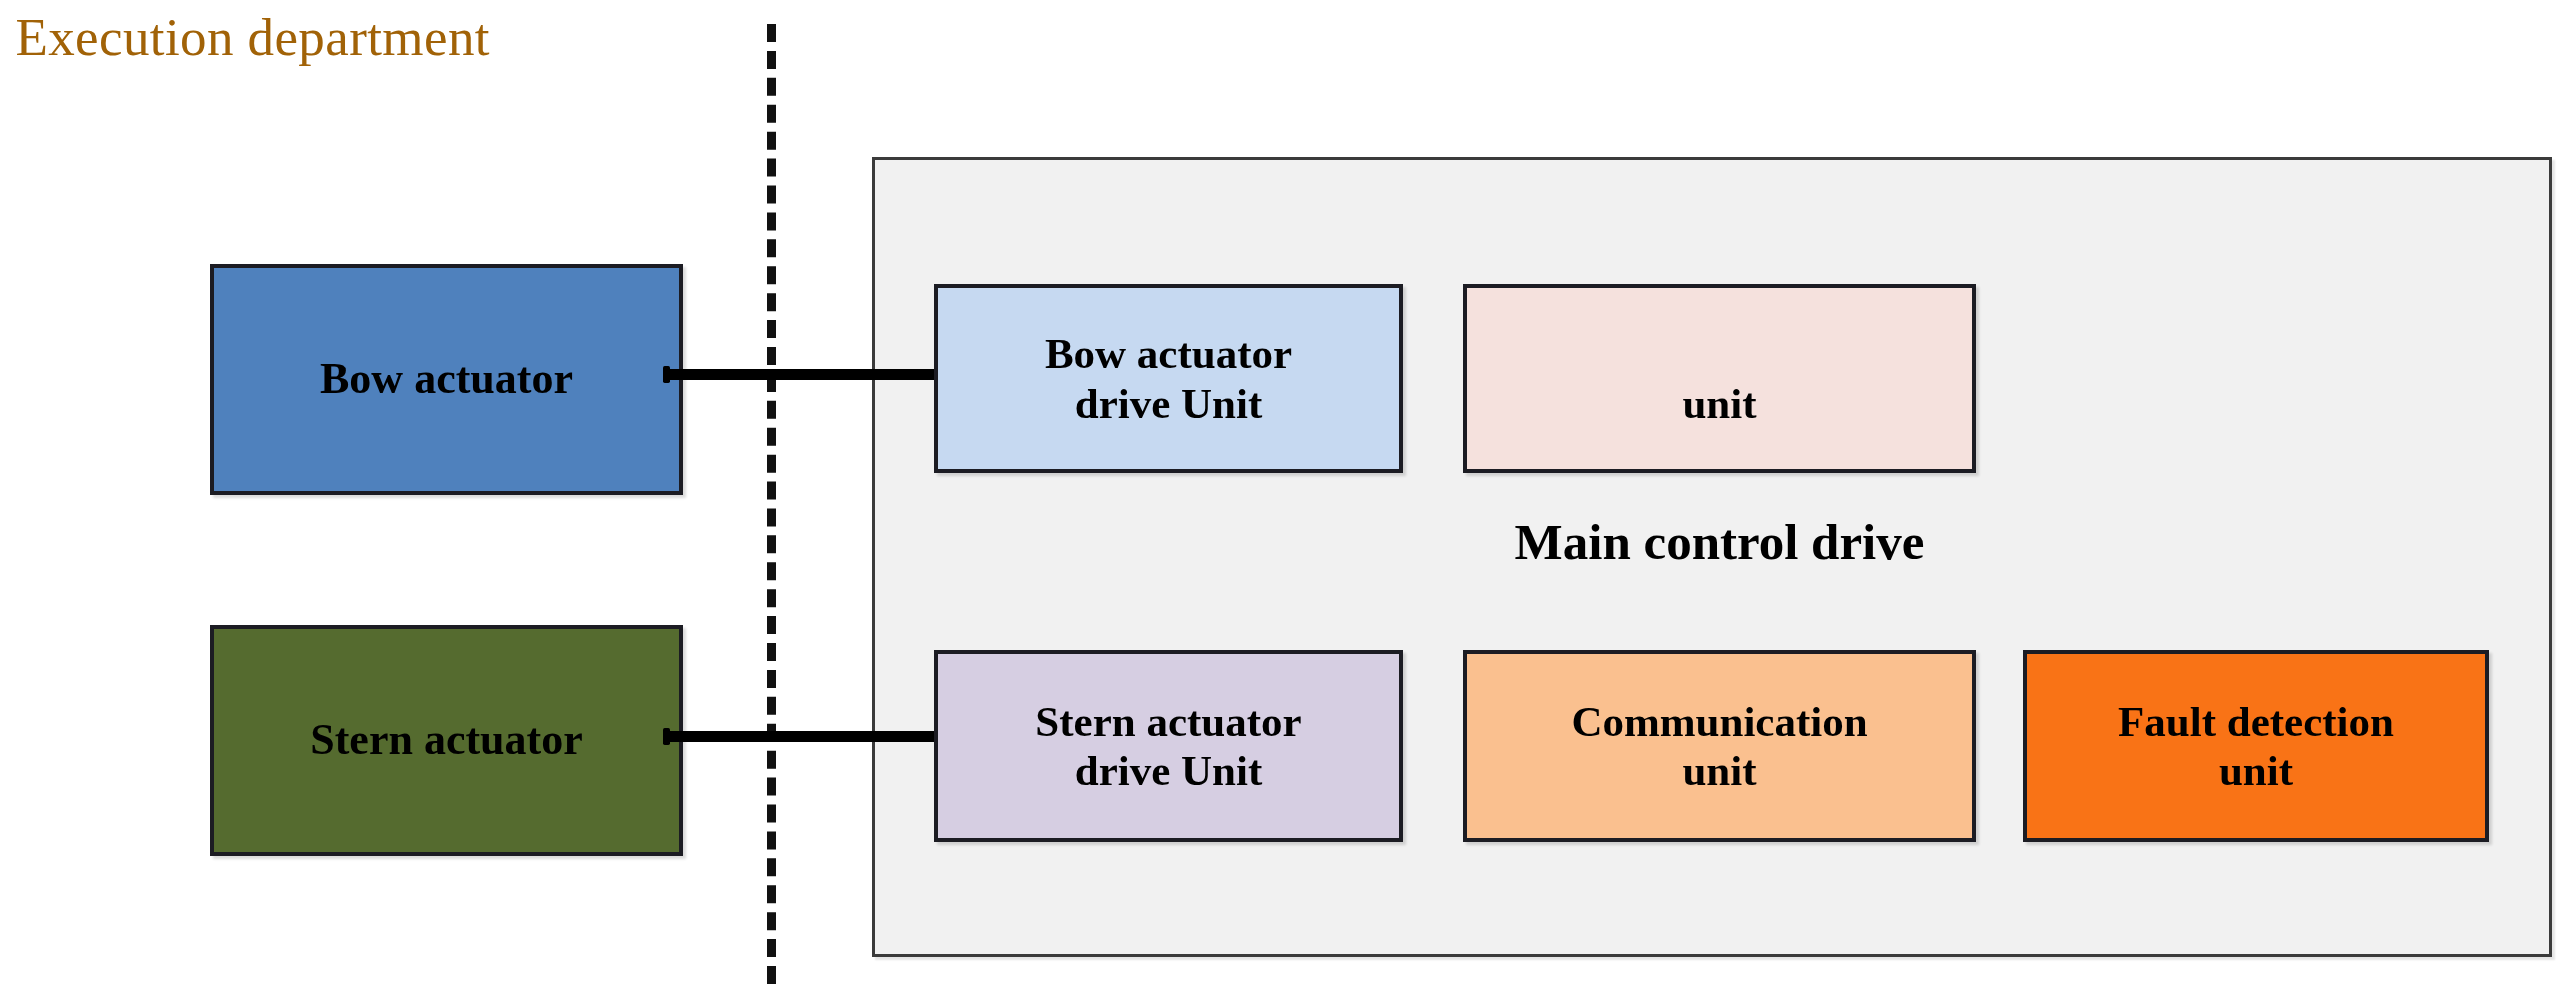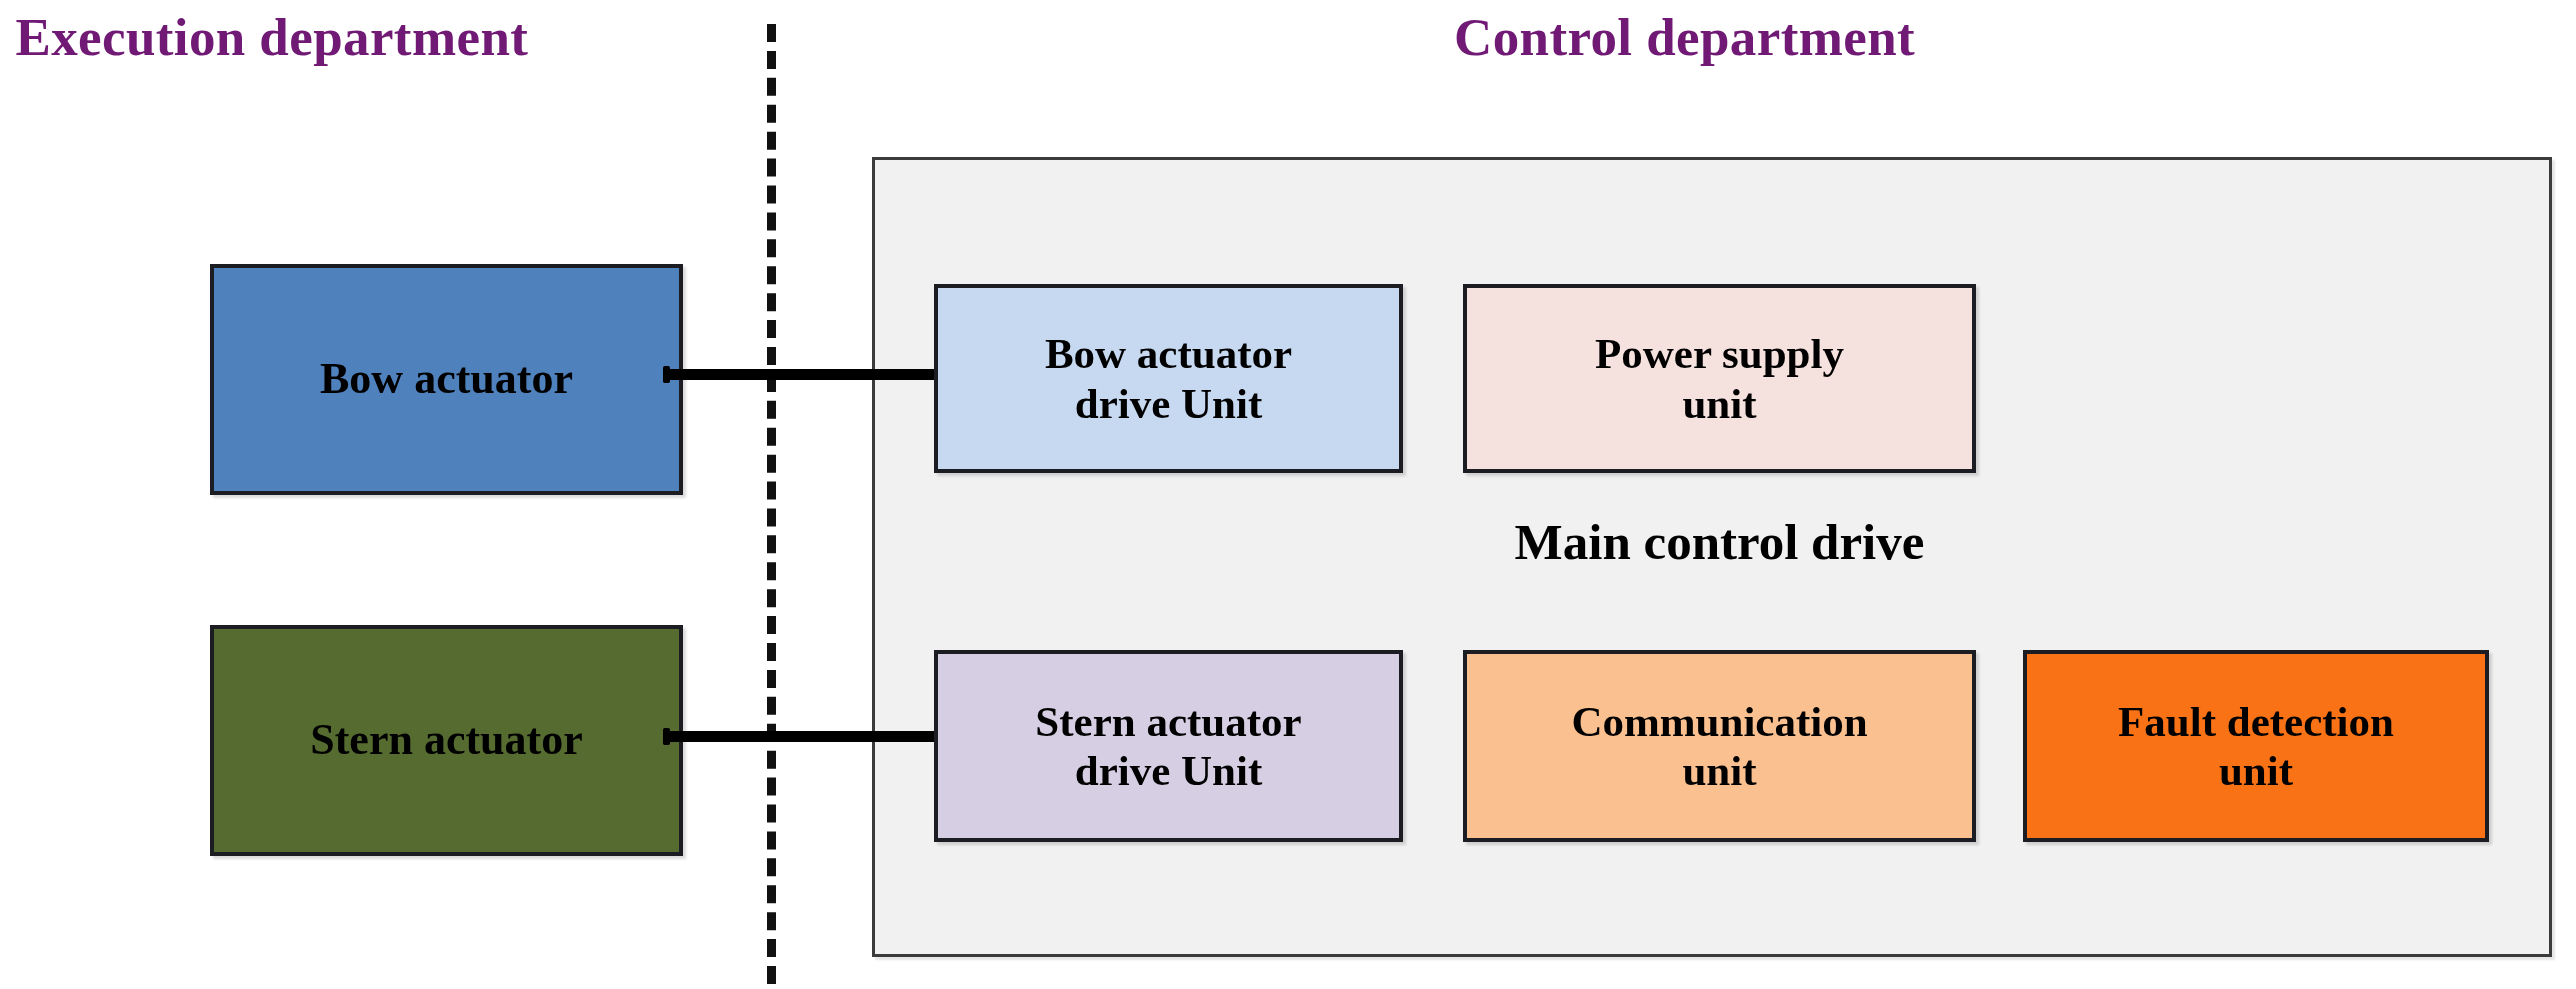--- a/index.html
+++ b/index.html
@@ -14,22 +14,22 @@
     position: relative;
     width: 2576px;
     height: 990px;
     background: #ffffff;
     overflow: hidden;
   }
 
   
   .section-header {
     position: absolute;
-    font-weight: bold;
-    color: #701a75;
+    font-weight: normal;
+    color: #a16207;
     white-space: nowrap;
     letter-spacing: 0.4px;
   }
   #hdr-execution {
     left: 15.4px;
     top: 6.8px;
     font-size: 53px;
   }
   #hdr-control {
     left: 1454px;
@@ -191,21 +191,20 @@
   .connector::before { left: -3.4px; }
   .connector::after  { right: -3.4px; }
 </style>
 </head>
 <body>
 
 <div id="canvas">
 
   <div class="section-header" id="hdr-execution">Execution department</div>
 
-  <div class="section-header" id="hdr-control">Control department</div>
 
   <div id="divider"></div>
 
   <div id="control-panel"></div>
 
   <div class="block" id="blk-bow-actuator">
     <span class="label">Bow  actuator</span>
   </div>
 
   <div class="block" id="blk-stern-actuator">
@@ -217,21 +216,21 @@
 
   <div class="block" id="blk-bow-drive">
     <span class="label">
       <span>Bow actuator</span><br>
       <span>drive Unit</span>
     </span>
   </div>
 
   <div class="block" id="blk-power-supply">
     <span class="label">
-      <span>Power supply</span><br>
+      <br>
       <span>unit</span>
     </span>
   </div>
 
 
   <div id="main-control-unit-label">Main control drive</div>
 
   <div class="block" id="blk-stern-drive">
     <span class="label">
       <span>Stern actuator</span><br>

